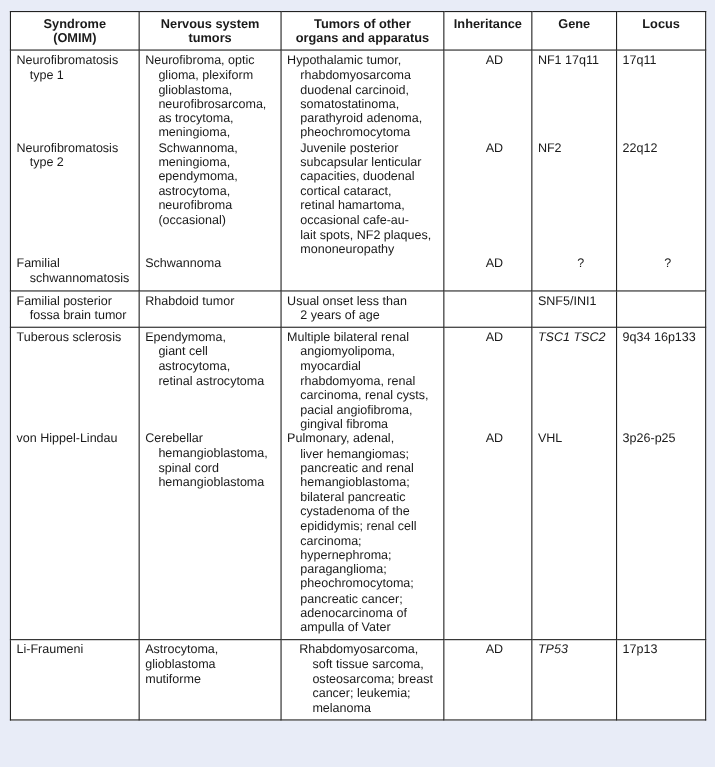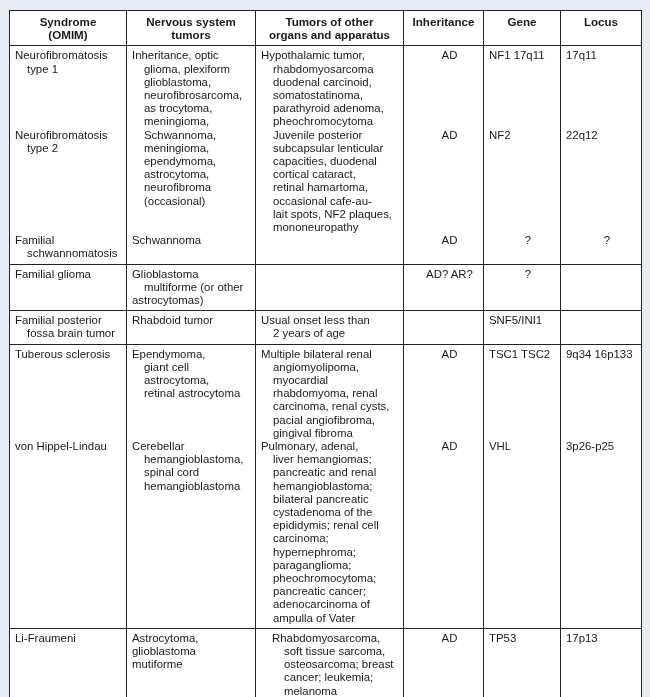--- a/index.html
+++ b/index.html
@@ -39,21 +39,21 @@
       padding: 4px 3px 4px 3px;
       font-size: 11.6px;
     }
     .line {
       display: block;
       white-space: nowrap;
     }
     .indent {
       padding-left: 12px;
     }
-    .italic { }
+    .italic { font-style: italic; }
     .pad-l { padding-left: 11px; text-align: center; }
     .spacer { display: block; height: 13.2px; }
   </style>
 </head>
 <body>
 
 <table>
   <colgroup>
     <col style="width:117px">
     <col style="width:129px">
@@ -102,21 +102,21 @@
         <span class="spacer"></span>
           <span class="spacer"></span>
           <span class="spacer"></span>
           <span class="spacer"></span>
           <span class="spacer"></span>
           <span class="spacer"></span>
         <span class="line">Familial</span>
         <span class="line indent">schwannomatosis</span>
       </td>
       <td>
-        <span class="line">Inheritance, optic</span>
+        <span class="line">Neurofibroma, optic</span>
         <span class="line indent">glioma, plexiform</span>
         <span class="line indent">glioblastoma,</span>
         <span class="line indent">neurofibrosarcoma,</span>
         <span class="line indent">as trocytoma,</span>
         <span class="line indent">meningioma,</span>
         <span class="line indent">Schwannoma,</span>
         <span class="line indent">meningioma,</span>
         <span class="line indent">ependymoma,</span>
         <span class="line indent">astrocytoma,</span>
         <span class="line indent">neurofibroma</span>
@@ -187,40 +187,20 @@
           <span class="spacer"></span>
           <span class="spacer"></span>
           <span class="spacer"></span>
           <span class="spacer"></span>
           <span class="spacer"></span>
           <span class="spacer"></span>
         <span class="line pad-l">?</span>
       </td>
     </tr>
 
-    <tr>
-      <td>
-        <span class="line">Familial glioma</span>
-      </td>
-      <td>
-        <span class="line">Glioblastoma</span>
-        <span class="line indent">multiforme (or other</span>
-        <span class="line">astrocytomas)</span>
-      </td>
-      <td></td>
-      <td>
-        <span class="line pad-l">AD? AR?</span>
-      </td>
-      <td>
-        <span class="line pad-l">?</span>
-      </td>
-      <td>
-        <span class="line"></span>
-      </td>
-    </tr>
 
     <tr>
       <td>
         <span class="line">Familial posterior</span>
         <span class="line indent">fossa brain tumor</span>
       </td>
       <td>
         <span class="line">Rhabdoid tumor</span>
       </td>
       <td>

